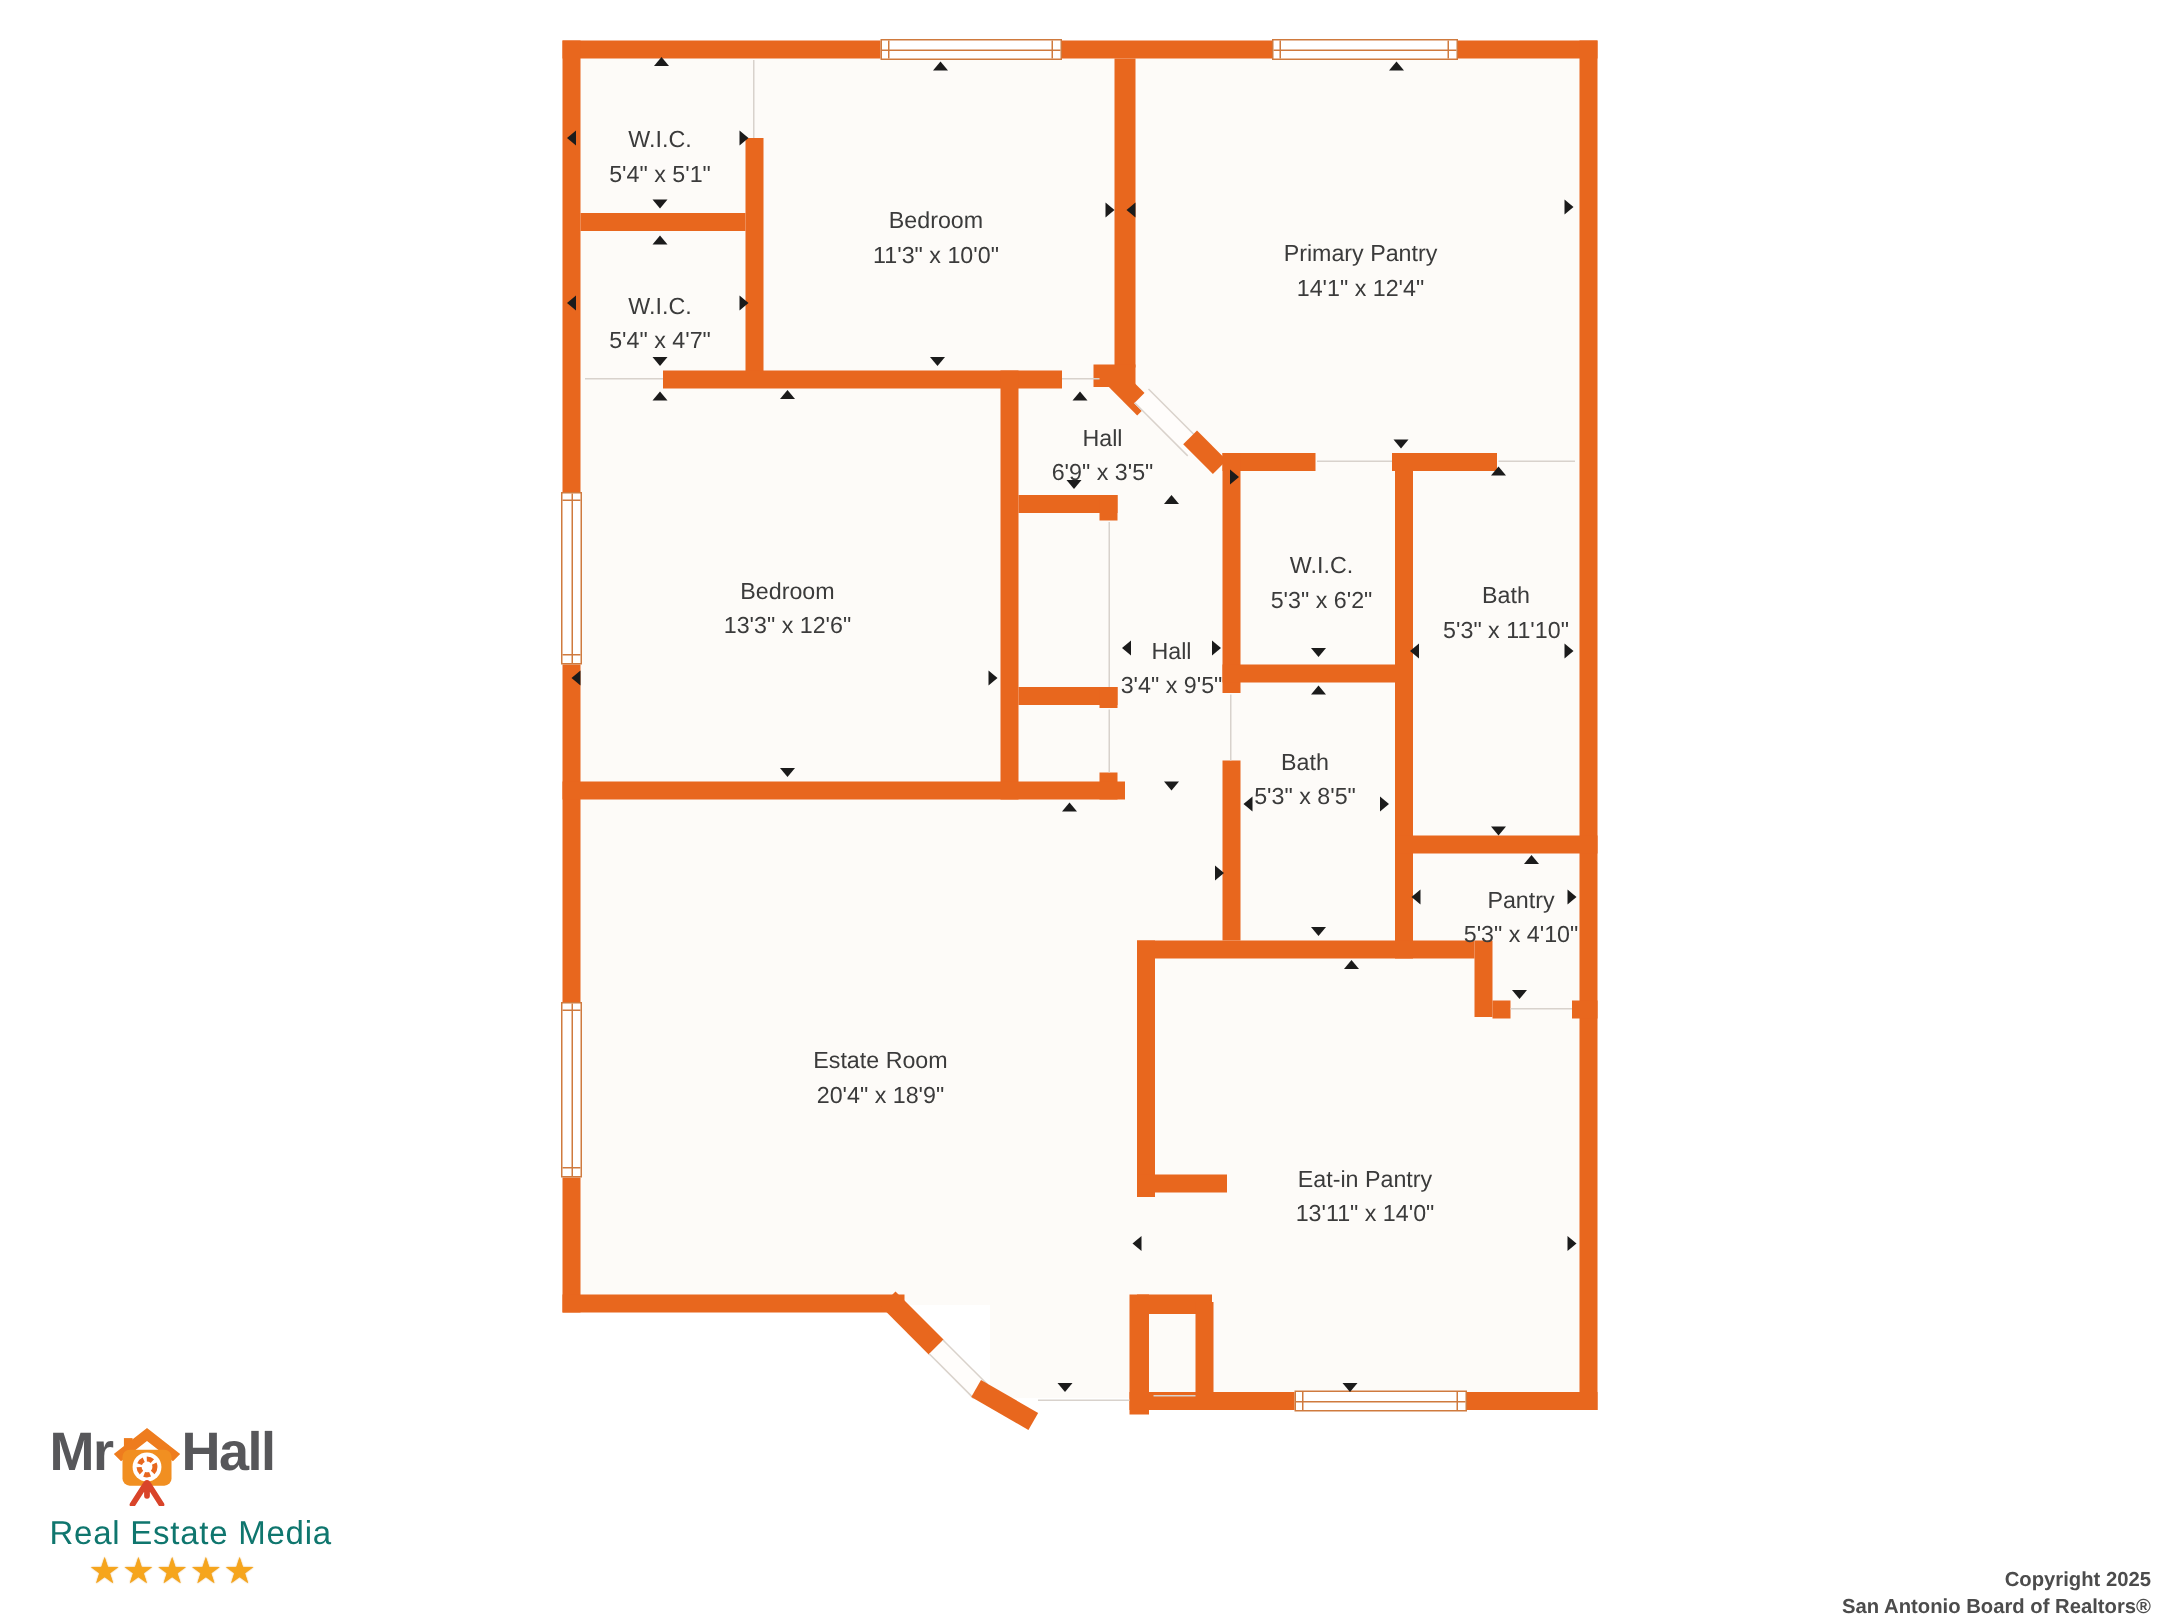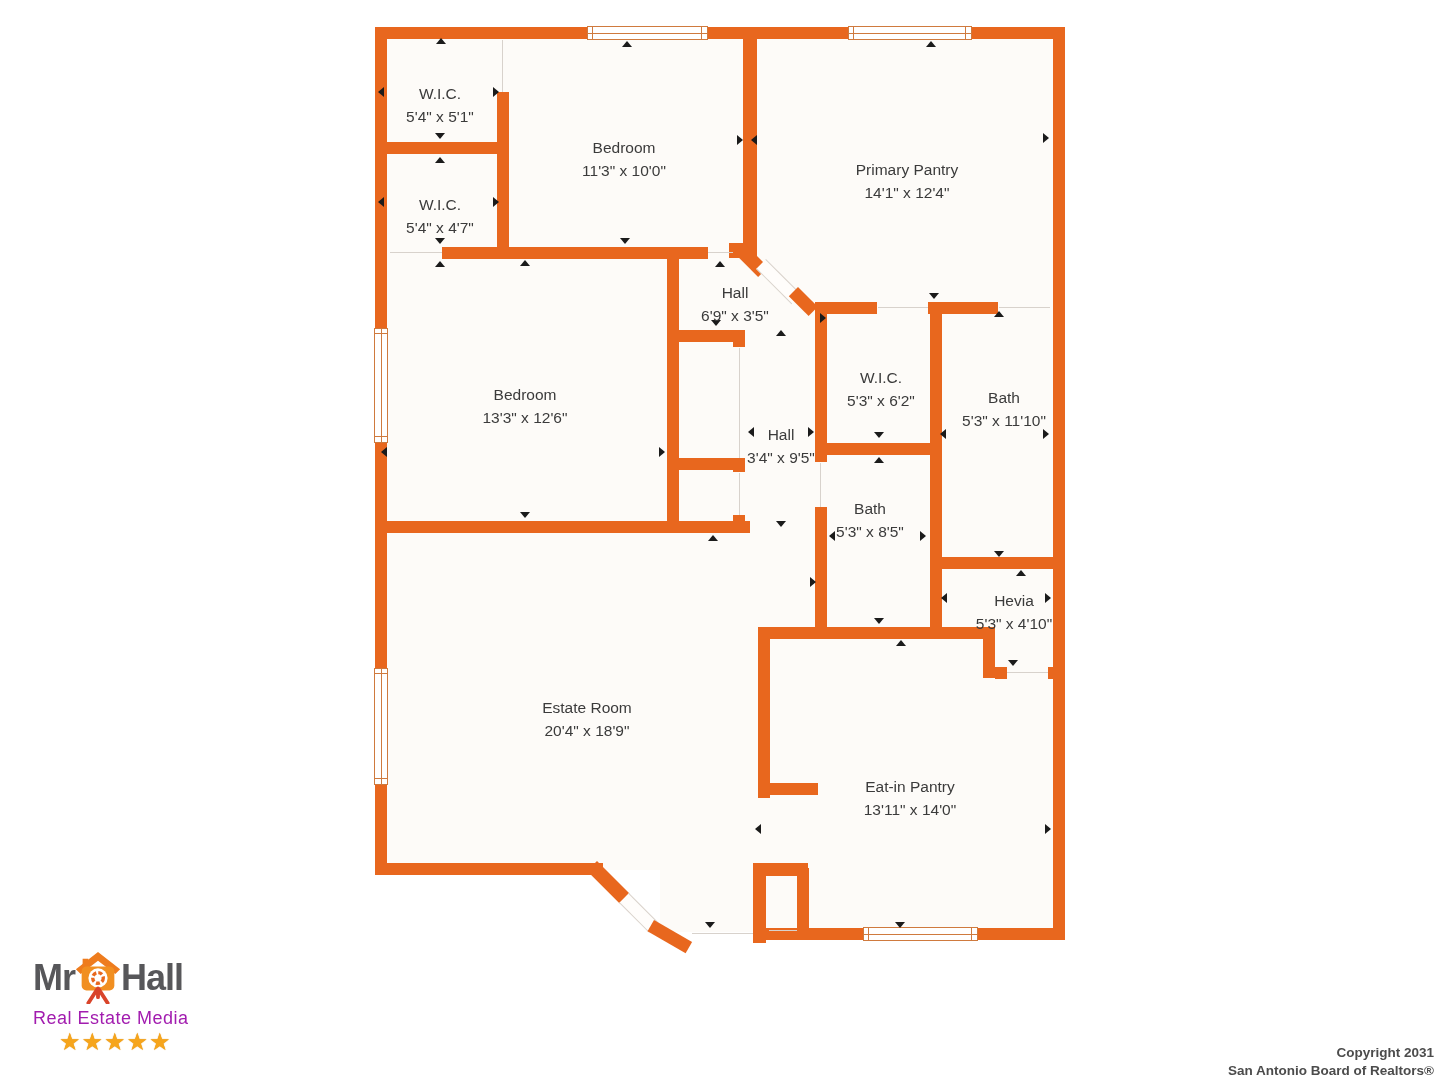--- a/index.html
+++ b/index.html
@@ -31,24 +31,24 @@
   
   .rl{position:absolute;width:220px;margin-left:-110px;text-align:center;color:#3b3b3b;
       font-size:15.5px;line-height:23px;}
   
   .disclaimer{position:absolute;left:0;right:0;top:1034px;text-align:center;color:#333333;font-size:15px;}
   .copyright{position:absolute;right:6px;top:1044px;text-align:right;color:#4c4c4c;font-weight:bold;
              font-size:13.5px;line-height:18px;
              text-shadow:1px 1px 0 rgba(255,255,255,.95),2px 2px 1px rgba(255,255,255,.85);}
   
   .logo{position:absolute;left:33px;top:950px;width:200px;}
-  .logo-row1{display:flex;align-items:center;}
+  .logo-row1{display:flex;align-items:flex-start;}
   .brand{font-size:36px;font-weight:bold;color:#57575a;letter-spacing:-1px;line-height:1;}
   .logo-house{margin:0 -2px -2px -2px;}
-  .tagline{font-size:18px;color:#a21caf;letter-spacing:.5px;margin-top:2px;}
+  .tagline{font-size:22px;color:#0f766e;letter-spacing:.5px;margin-top:2px;}
   .stars{font-size:24px;color:#f6a51c;letter-spacing:1px;margin-left:26px;line-height:1.1;
          text-shadow:0 0 1px #d98a0e;}
 </style>
 </head>
 <body>
 
 <div class="page">
 
   <div class="plan">
 
@@ -203,21 +203,21 @@
     </div>
     <div class="rl" style="left:781px;top:423px">
       <div>Hall</div>
       <div>3'4" x 9'5"</div>
     </div>
     <div class="rl" style="left:870px;top:497px">
       <div>Bath</div>
       <div>5'3" x 8'5"</div>
     </div>
     <div class="rl" style="left:1014px;top:589px">
-      <div>Hevia</div>
+      <div>Pantry</div>
       <div>5'3" x 4'10"</div>
     </div>
     <div class="rl" style="left:587px;top:696px">
       <div>Estate Room</div>
       <div>20'4" x 18'9"</div>
     </div>
     <div class="rl" style="left:910px;top:775px">
       <div>Eat-in Pantry</div>
       <div>13'11" x 14'0"</div>
     </div>
@@ -236,17 +236,17 @@
           <path d="M26 40 L26 49 M25 41 L16 55 M27 41 L36 55" stroke="#d9442a" stroke-width="4" stroke-linecap="round" fill="none"></path>
         </svg>
       </span>
       <span class="brand">Hall</span>
     </div>
     <div class="tagline">Real Estate Media</div>
     <div class="stars">★★★★★</div>
   </div>
 
   <div class="copyright">
-    <div>Copyright 2031</div>
+    <div>Copyright 2025</div>
     <div>San Antonio Board of Realtors®</div>
   </div>
 
 </div>
 
 </body></html>

